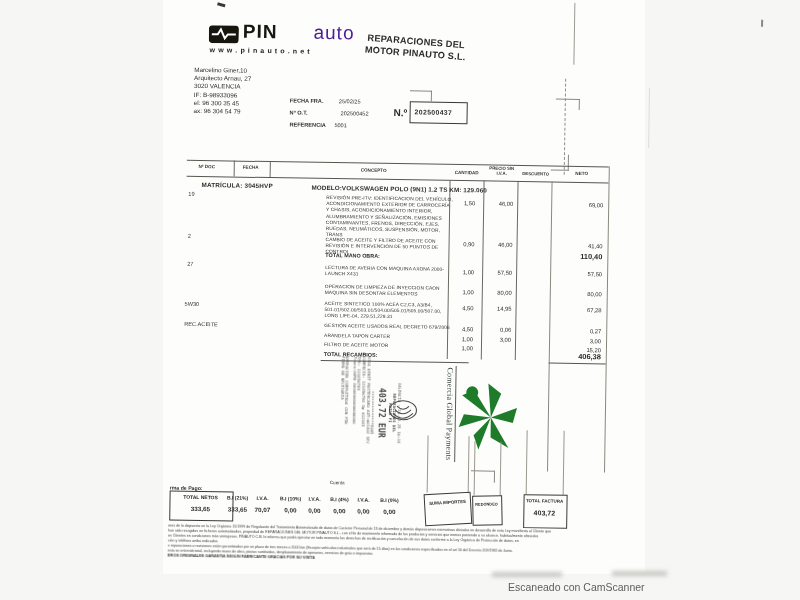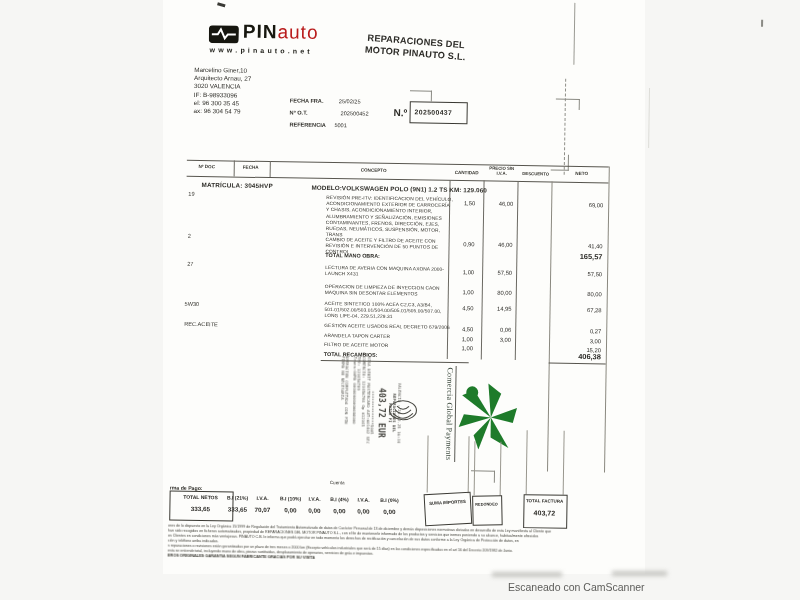--- a/index.html
+++ b/index.html
@@ -43,21 +43,21 @@
 
   <div class="t" style="left:213px;top:6px;width:8px;height:3px;background:#3a3a35;transform:rotate(15deg);filter:blur(.3px);"></div>
 
   <div class="t" style="left:205px;top:28px;">
     <svg width="30" height="18" viewBox="0 0 30 18">
       <rect x="0" y="0" width="30" height="18" rx="4" fill="#16160f"></rect>
       <path d="M3 9 h6 l3 -5 l4 9 l3 -4 h8" stroke="#ffffff" stroke-width="2" fill="none"></path>
     </svg>
   </div>
   <div class="t" style="left:239px;top:23px;font-size:19px;letter-spacing:1px;">
-    <span class="b" style="color:#17170f;">PIN</span><span style="color:#b91c1c;font-weight:500;">auto</span>
+    <span class="b" style="color:#17170f;">PIN</span><span style="color:#4c1d95;font-weight:500;padding-left:36px;">auto</span>
   </div>
   <div class="t b" style="left:206px;top:49px;font-size:7px;letter-spacing:.6px;color:#22221c;">w w w . p i n a u t o . n e t</div>
 
   <div class="stamp">
     <div>REPARACIONES DEL</div>
     <div>MOTOR PINAUTO S.L.</div>
   </div>
 
   <div class="t" style="left:191px;top:69px;font-size:6.3px;line-height:8.2px;white-space:nowrap;">
     <div>Marcelino Giner,10</div>
@@ -118,21 +118,21 @@
   <div class="pr" style="top:199px;">46,00</div>
   <div class="nt" style="top:199px;">69,00</div>
 
   <div class="code" style="left:187px;top:236px;">2</div>
   <div class="concept" style="left:325px;top:238px;">CAMBIO DE ACEITE Y FILTRO DE ACEITE CON REVISIÓN E INTERVENCIÓN DE 50 PUNTOS DE CONTROL</div>
   <div class="qty" style="top:240px;">0,90</div>
   <div class="pr" style="top:240px;">46,00</div>
   <div class="nt" style="top:240px;">41,40</div>
 
   <div class="t b" style="left:325px;top:253px;font-size:5.4px;">TOTAL MANO OBRA:</div>
-  <div class="nt b" style="top:249px;font-size:7.4px;left:554px;width:48px;">165,57</div>
+  <div class="nt b" style="top:249px;font-size:7.4px;left:554px;width:48px;">110,40</div>
 
   <div class="code" style="left:187px;top:264px;">27</div>
   <div class="concept" style="left:325px;top:266px;">LECTURA DE AVERIA CON MAQUINA AXONA 2000- LAUNCH X431</div>
   <div class="qty" style="top:268px;">1,00</div>
   <div class="pr" style="top:268px;">57,50</div>
   <div class="nt" style="top:268px;">57,50</div>
 
   <div class="concept" style="left:325px;top:285px;">OPERACION DE LIMPIEZA DE INYECCION CAON MAQUINA SIN DESONTAR ELEMENTOS</div>
   <div class="qty" style="top:288px;">1,00</div>
   <div class="pr" style="top:288px;">80,00</div>

